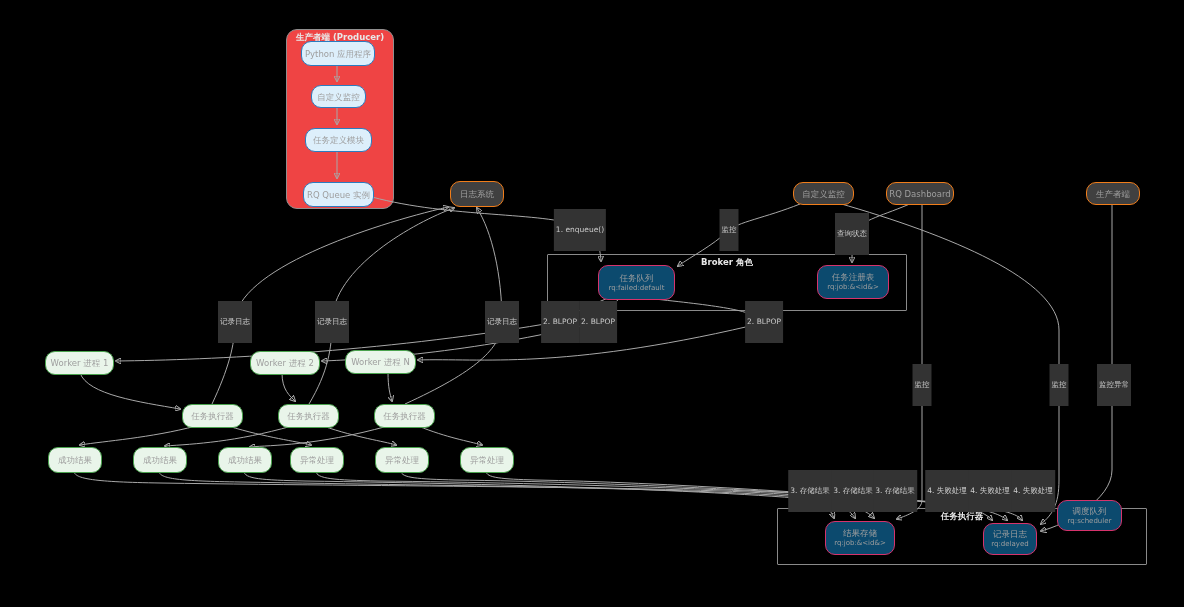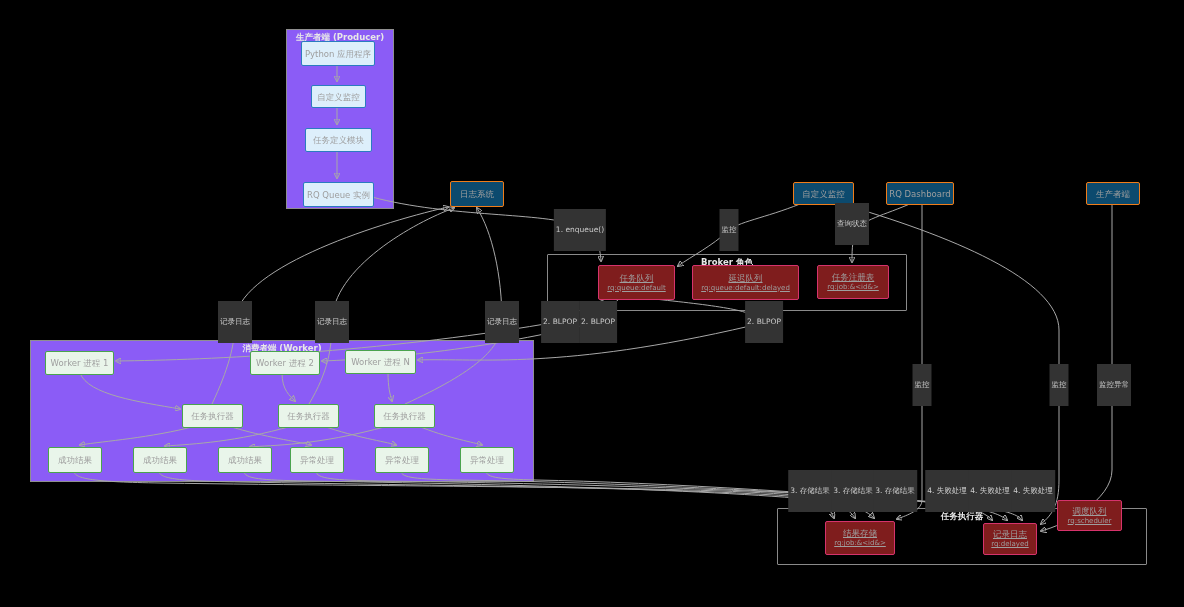--- a/index.html
+++ b/index.html
@@ -1,49 +1,46 @@
 <!DOCTYPE html>
 <html><head>
 <meta charset="utf-8">
 <style>
   html,body{margin:0;padding:0;background:#000;}
   .stage{position:relative;width:1184px;height:607px;background:#000;overflow:hidden;
          font-family:"DejaVu Sans","Liberation Sans",sans-serif;}
-  .container{position:absolute;background:#8b5cf6;border:1px solid #8f8f8f;z-index:1;border-radius:0;}
+  .container{position:absolute;background:#ef4444;border:1px solid #8f8f8f;z-index:1;border-radius:11px;}
   .subcontainer{position:absolute;background:transparent;border:1px solid #8a8a8a;z-index:2;border-radius:1px;}
   .ctitle{position:absolute;top:2px;left:0;width:100%;text-align:center;font-size:8.5px;
           font-weight:bold;color:#e8e8e8;z-index:2;white-space:nowrap;}
   .edges{position:absolute;left:0;top:0;z-index:3;}
   .edges path{fill:none;stroke:#a8a8a8;stroke-width:1;}
   .node{position:absolute;display:flex;flex-direction:column;align-items:center;justify-content:center;
-        z-index:4;color:#9e9e9e;text-align:center;font-size:8.5px;line-height:10px;border-radius:2px;white-space:nowrap;}
+        z-index:4;color:#9e9e9e;text-align:center;font-size:8.5px;line-height:10px;border-radius:10px;white-space:nowrap;}
   .node .sub{font-size:7px;line-height:9px;margin-top:1px;}
   .blue  {background:#ddeffb;border:1.4px solid #2b7cc0;}
   .green {background:#e9f5ea;border:1.4px solid #4aa34e;}
-  .pink  {background:#7f1d1d;border:1.8px solid #d6336c;text-decoration:underline;}
-  .orange{background:#0c4a6e;border:1.8px solid #f07d1a;}
+  .pink  {background:#0c4a6e;border:1.8px solid #d6336c;}
+  .orange{background:#404040;border:1.8px solid #f07d1a;}
   .elabel{position:absolute;transform:translate(-50%,-50%);background:#333;color:#cccccc;
           font-size:7.5px;line-height:10px;padding:16px 2px;z-index:5;white-space:nowrap;}
 </style>
 </head>
 <body>
 
 <div class="stage">
 
   <div class="container" style="left:286px;top:29px;width:106px;height:178px">
     <div class="ctitle">生产者端 (Producer)</div>
   </div>
   <div class="subcontainer" style="left:547px;top:254px;width:358px;height:55px">
     <div class="ctitle">Broker 角色</div>
   </div>
   <div class="subcontainer" style="left:777px;top:508px;width:368px;height:55px">
     <div class="ctitle">任务执行器</div>
-  </div>
-  <div class="container" style="left:30px;top:340px;width:502px;height:140px">
-    <div class="ctitle">消费者端 (Worker)</div>
   </div>
 
   <svg class="edges" width="1184" height="607">
     <defs>
       <marker id="arr" markerWidth="6" markerHeight="6" refX="5" refY="3" orient="auto" markerUnits="userSpaceOnUse">
         <path d="M0,0 L6,3 L0,6 Z" fill="#a8a8a8" stroke="none"></path>
       </marker>
     </defs>
     <path d="M337,64 L337,81" marker-end="url(#arr)"></path>
     <path d="M337,106 L337,124" marker-end="url(#arr)"></path>
@@ -98,25 +95,21 @@
     </div>
   <div class="node orange" style="left:886px;top:182px;width:66px;height:21px">
       <span>RQ Dashboard</span>
     </div>
   <div class="node orange" style="left:1086px;top:182px;width:52px;height:21px">
       <span>生产者端</span>
     </div>
 
   <div class="node pink" style="left:598px;top:265px;width:75px;height:33px">
       <span>任务队列</span>
-      <span class="sub">rq:queue:default</span>
-    </div>
-  <div class="node pink" style="left:692px;top:265px;width:105px;height:33px">
-      <span>延迟队列</span>
-      <span class="sub">rq:queue:default:delayed</span>
+      <span class="sub">rq:failed:default</span>
     </div>
   <div class="node pink" style="left:817px;top:265px;width:70px;height:32px">
       <span>任务注册表</span>
       <span class="sub">rq:job:&amp;&lt;id&amp;&gt;</span>
     </div>
 
   <div class="node green" style="left:45px;top:351px;width:67px;height:22px">
       <span>Worker 进程 1</span>
     </div>
   <div class="node green" style="left:250px;top:351px;width:68px;height:22px">
@@ -161,21 +154,21 @@
       <span>记录日志</span>
       <span class="sub">rq:delayed</span>
     </div>
   <div class="node pink" style="left:1057px;top:500px;width:63px;height:29px">
       <span>调度队列</span>
       <span class="sub">rq:scheduler</span>
     </div>
 
   <div class="elabel" style="left:580px;top:230px">1. enqueue()</div>
   <div class="elabel" style="left:729px;top:230px">监控</div>
-  <div class="elabel" style="left:852px;top:224px">查询状态</div>
+  <div class="elabel" style="left:852px;top:234px">查询状态</div>
   <div class="elabel" style="left:235px;top:322px">记录日志</div>
   <div class="elabel" style="left:332px;top:322px">记录日志</div>
   <div class="elabel" style="left:502px;top:322px">记录日志</div>
   <div class="elabel" style="left:560px;top:322px">2. BLPOP</div>
   <div class="elabel" style="left:598px;top:322px">2. BLPOP</div>
   <div class="elabel" style="left:764px;top:322px">2. BLPOP</div>
   <div class="elabel" style="left:922px;top:385px">监控</div>
   <div class="elabel" style="left:1059px;top:385px">监控</div>
   <div class="elabel" style="left:1114px;top:385px">监控异常</div>
   <div class="elabel" style="left:810px;top:491px">3. 存储结果</div>

